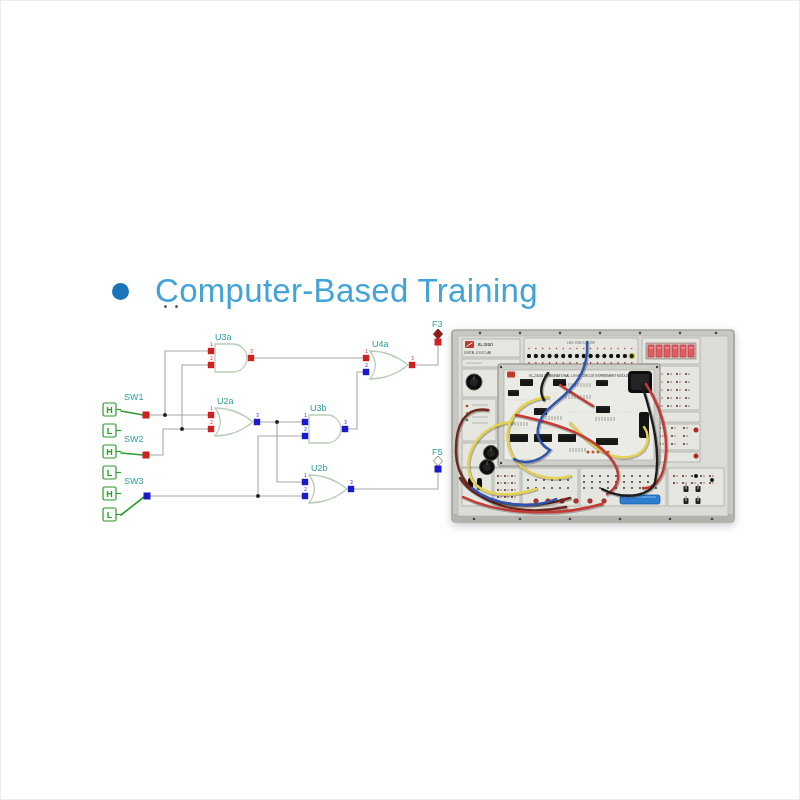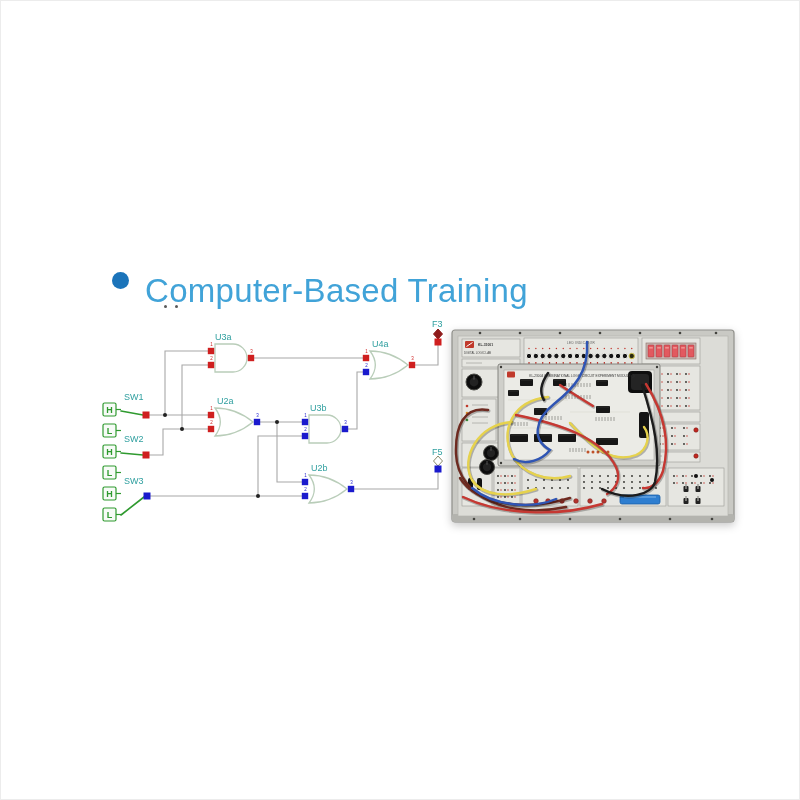--- a/index.html
+++ b/index.html
@@ -1,19 +1,19 @@
 <!DOCTYPE html>
 <html><head>
 <meta charset="utf-8">
 <style>
   html,body{margin:0;padding:0;}
   body{width:800px;height:800px;position:relative;background:#ffffff;
        font-family:"Liberation Sans", sans-serif;overflow:hidden;}
   .page-frame{position:absolute;inset:0;border:1px solid #ececec;pointer-events:none;}
-  .header{position:absolute;left:112px;top:272px;display:flex;align-items:flex-start;gap:16px;}
+  .header{position:absolute;left:112px;top:272px;display:flex;align-items:center;gap:26px;}
   .bullet{width:17px;height:17px;border-radius:50%;background:#1b74ba;flex:0 0 auto;}
   .title{font-size:33px;color:#41a3d8;letter-spacing:.3px;white-space:nowrap;}
   .stray-dots{position:absolute;left:164px;top:305px;display:flex;gap:8px;}
   .stray-dots span{width:3px;height:3px;border-radius:50%;background:#5a5a5a;display:block;}
   #schematic-svg{position:absolute;left:95px;top:310px;}
   #trainer-svg{position:absolute;left:450px;top:326px;filter:drop-shadow(0 3px 4px rgba(0,0,0,.22));}
   .t-brand{font-size:3.4px;font-weight:bold;fill:#333;}
   .t-brand2{font-size:2.9px;fill:#444;}
   .t-led{font-size:3px;fill:#555;letter-spacing:.4px;}
   .t-mod{font-size:3.2px;fill:#333;}

